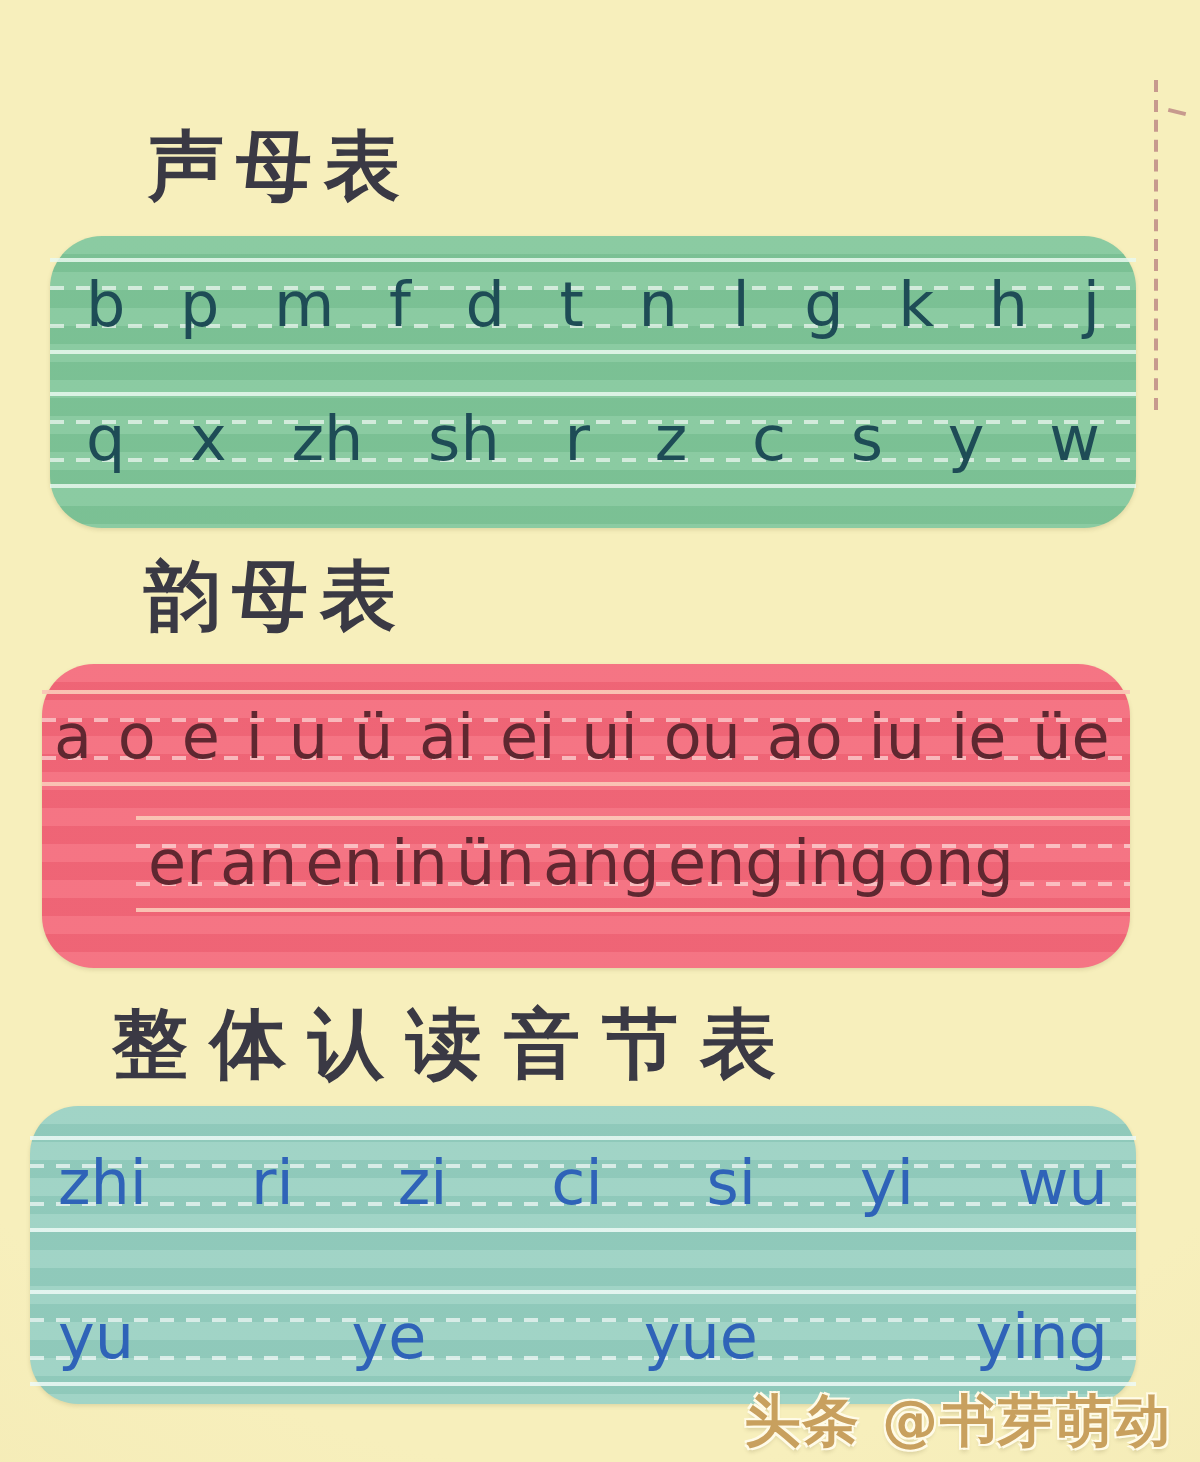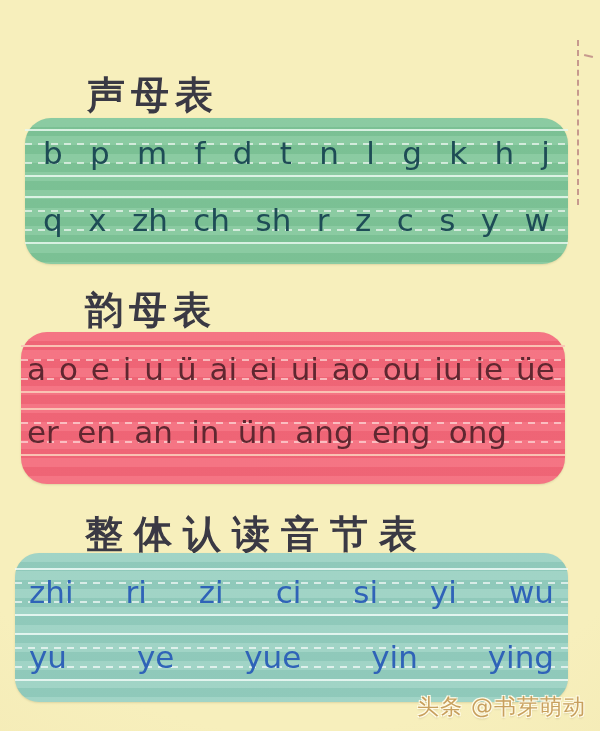--- a/index.html
+++ b/index.html
@@ -3,46 +3,46 @@
 <meta charset="utf-8">
 <style>
   html,body{margin:0;padding:0;}
   body{
     width:600px;height:731px;position:relative;overflow:hidden;
     background:radial-gradient(130% 110% at 50% 40%, #f7efbc 55%, #f0e5ac 100%);
     font-family:"DejaVu Sans", sans-serif;
   }
   
   .title{
-    position:absolute;margin:17px;
-    font-family:Liberation Mono, monospace;font-weight:bold;
+    position:absolute;margin:4px;
+    font-family:Liberation Serif, serif;font-weight:bold;
     color:#3a3944;letter-spacing:6px;font-size:38px;line-height:1.1;
   }
   #t1{left:70px;top:60px;}
   #t2{left:68px;top:275px;}
-  #t3{left:68px;top:499px;letter-spacing:11px;}
+  #t3{left:52px;top:499px;letter-spacing:11px;}
   
   .panel{position:absolute;border-radius:26px;display:flex;flex-direction:column;box-shadow:0 1px 2px rgba(90,80,30,.15);}
   .p-green{
     left:25px;top:118px;width:543px;height:135px;
     background-color:#81c79a;
     background-image:repeating-linear-gradient(180deg, rgba(255,255,255,.08) 0 9px, rgba(10,70,40,.05) 9px 18px);
     padding-top:11px;row-gap:19px;
   }
   .p-red{
     left:21px;top:332px;width:544px;height:139px;
     background-color:#f4697a;
     background-image:repeating-linear-gradient(180deg, rgba(255,255,255,.08) 0 9px, rgba(140,20,40,.05) 9px 18px);
     padding-top:13px;row-gap:15px;
   }
   .p-teal{
     left:15px;top:553px;width:553px;height:134px;border-radius:24px;
     background-color:#96cfc0;
     background-image:repeating-linear-gradient(180deg, rgba(255,255,255,.10) 0 9px, rgba(20,90,80,.05) 9px 18px);
-    padding-top:15px;row-gap:17px;
+    padding-top:15px;row-gap:29px;
   }
   
   .staff{
     height:48px;line-height:48px;display:flex;justify-content:space-between;
     background-size:100% 2px;background-repeat:no-repeat;
     background-position:0 0, 0 14px, 0 33px, 0 46px;
     font-size:31px;
   }
   .p-green .staff{
     color:#1e4c56;
@@ -63,36 +63,36 @@
   .p-teal .staff{
     color:#2f63b8;
     background-image:
       linear-gradient(rgba(238,250,246,.85), rgba(238,250,246,.85)),
       repeating-linear-gradient(90deg, rgba(255,255,255,.65) 0 7px, rgba(255,255,255,0) 7px 13px),
       repeating-linear-gradient(90deg, rgba(255,255,255,.65) 0 7px, rgba(255,255,255,0) 7px 13px),
       linear-gradient(rgba(238,250,246,.85), rgba(238,250,246,.85));
   }
   .s-g{padding:0 18px;}
   .s-r1{padding:0 10px 0 6px;}
-  .s-r2{padding:0 58px 0 6px;}
+  .s-r2{padding:0 58px 0 6px;margin-left:47px;}
   .s-t{padding:0 14px;}
   .lt{display:block;}
   
   .fold{
     position:absolute;left:577px;top:40px;height:165px;width:0;
     border-left:2px dashed #c79a8e;
   }
   .tick{
     position:absolute;left:584px;top:55px;width:9px;height:2px;
     background:#c79a8e;transform:rotate(14deg);
   }
   
   .watermark{
     position:absolute;right:14px;top:692px;
-    font-size:22px;font-weight:normal;color:#c8a05e;letter-spacing:1px;
+    font-size:28px;font-weight:bold;color:#c8a05e;letter-spacing:1px;
     text-shadow:-1px -1px 0 #fffbe8, 1px -1px 0 #fffbe8, -1px 1px 0 #fffbe8, 1px 1px 0 #fffbe8, 0 2px 2px rgba(80,60,20,.18);
   }
 </style>
 </head>
 <body>
 
 <div class="fold"></div>
 <div class="tick"></div>
 
 <h2 id="t1" class="title">声母表</h2>
@@ -108,21 +108,20 @@
     <span class="lt">l</span>
     <span class="lt">g</span>
     <span class="lt">k</span>
     <span class="lt">h</span>
     <span class="lt">j</span>
   </div>
   <div class="staff s-g">
     <span class="lt">q</span>
     <span class="lt">x</span>
     <span class="lt">zh</span>
-    <span class="lt">ch</span>
     <span class="lt">sh</span>
     <span class="lt">r</span>
     <span class="lt">z</span>
     <span class="lt">c</span>
     <span class="lt">s</span>
     <span class="lt">y</span>
     <span class="lt">w</span>
   </div>
 </div>
 
@@ -131,51 +130,51 @@
   <div class="staff s-r1">
     <span class="lt">a</span>
     <span class="lt">o</span>
     <span class="lt">e</span>
     <span class="lt">i</span>
     <span class="lt">u</span>
     <span class="lt">ü</span>
     <span class="lt">ai</span>
     <span class="lt">ei</span>
     <span class="lt">ui</span>
+    <span class="lt">ou</span>
     <span class="lt">ao</span>
-    <span class="lt">ou</span>
     <span class="lt">iu</span>
     <span class="lt">ie</span>
     <span class="lt">üe</span>
   </div>
   <div class="staff s-r2">
     <span class="lt">er</span>
+    <span class="lt">an</span>
     <span class="lt">en</span>
-    <span class="lt">an</span>
     <span class="lt">in</span>
     <span class="lt">ün</span>
     <span class="lt">ang</span>
     <span class="lt">eng</span>
+    <span class="lt">ing</span>
     <span class="lt">ong</span>
   </div>
 </div>
 
 <h2 id="t3" class="title">整体认读音节表</h2>
 <div class="panel p-teal">
   <div class="staff s-t">
     <span class="lt">zhi</span>
     <span class="lt">ri</span>
     <span class="lt">zi</span>
     <span class="lt">ci</span>
     <span class="lt">si</span>
     <span class="lt">yi</span>
     <span class="lt">wu</span>
   </div>
   <div class="staff s-t">
     <span class="lt">yu</span>
     <span class="lt">ye</span>
     <span class="lt">yue</span>
-    <span class="lt">yin</span>
     <span class="lt">ying</span>
   </div>
 </div>
 
 <div class="watermark">头条 @书芽萌动</div>
 
 </body></html>

